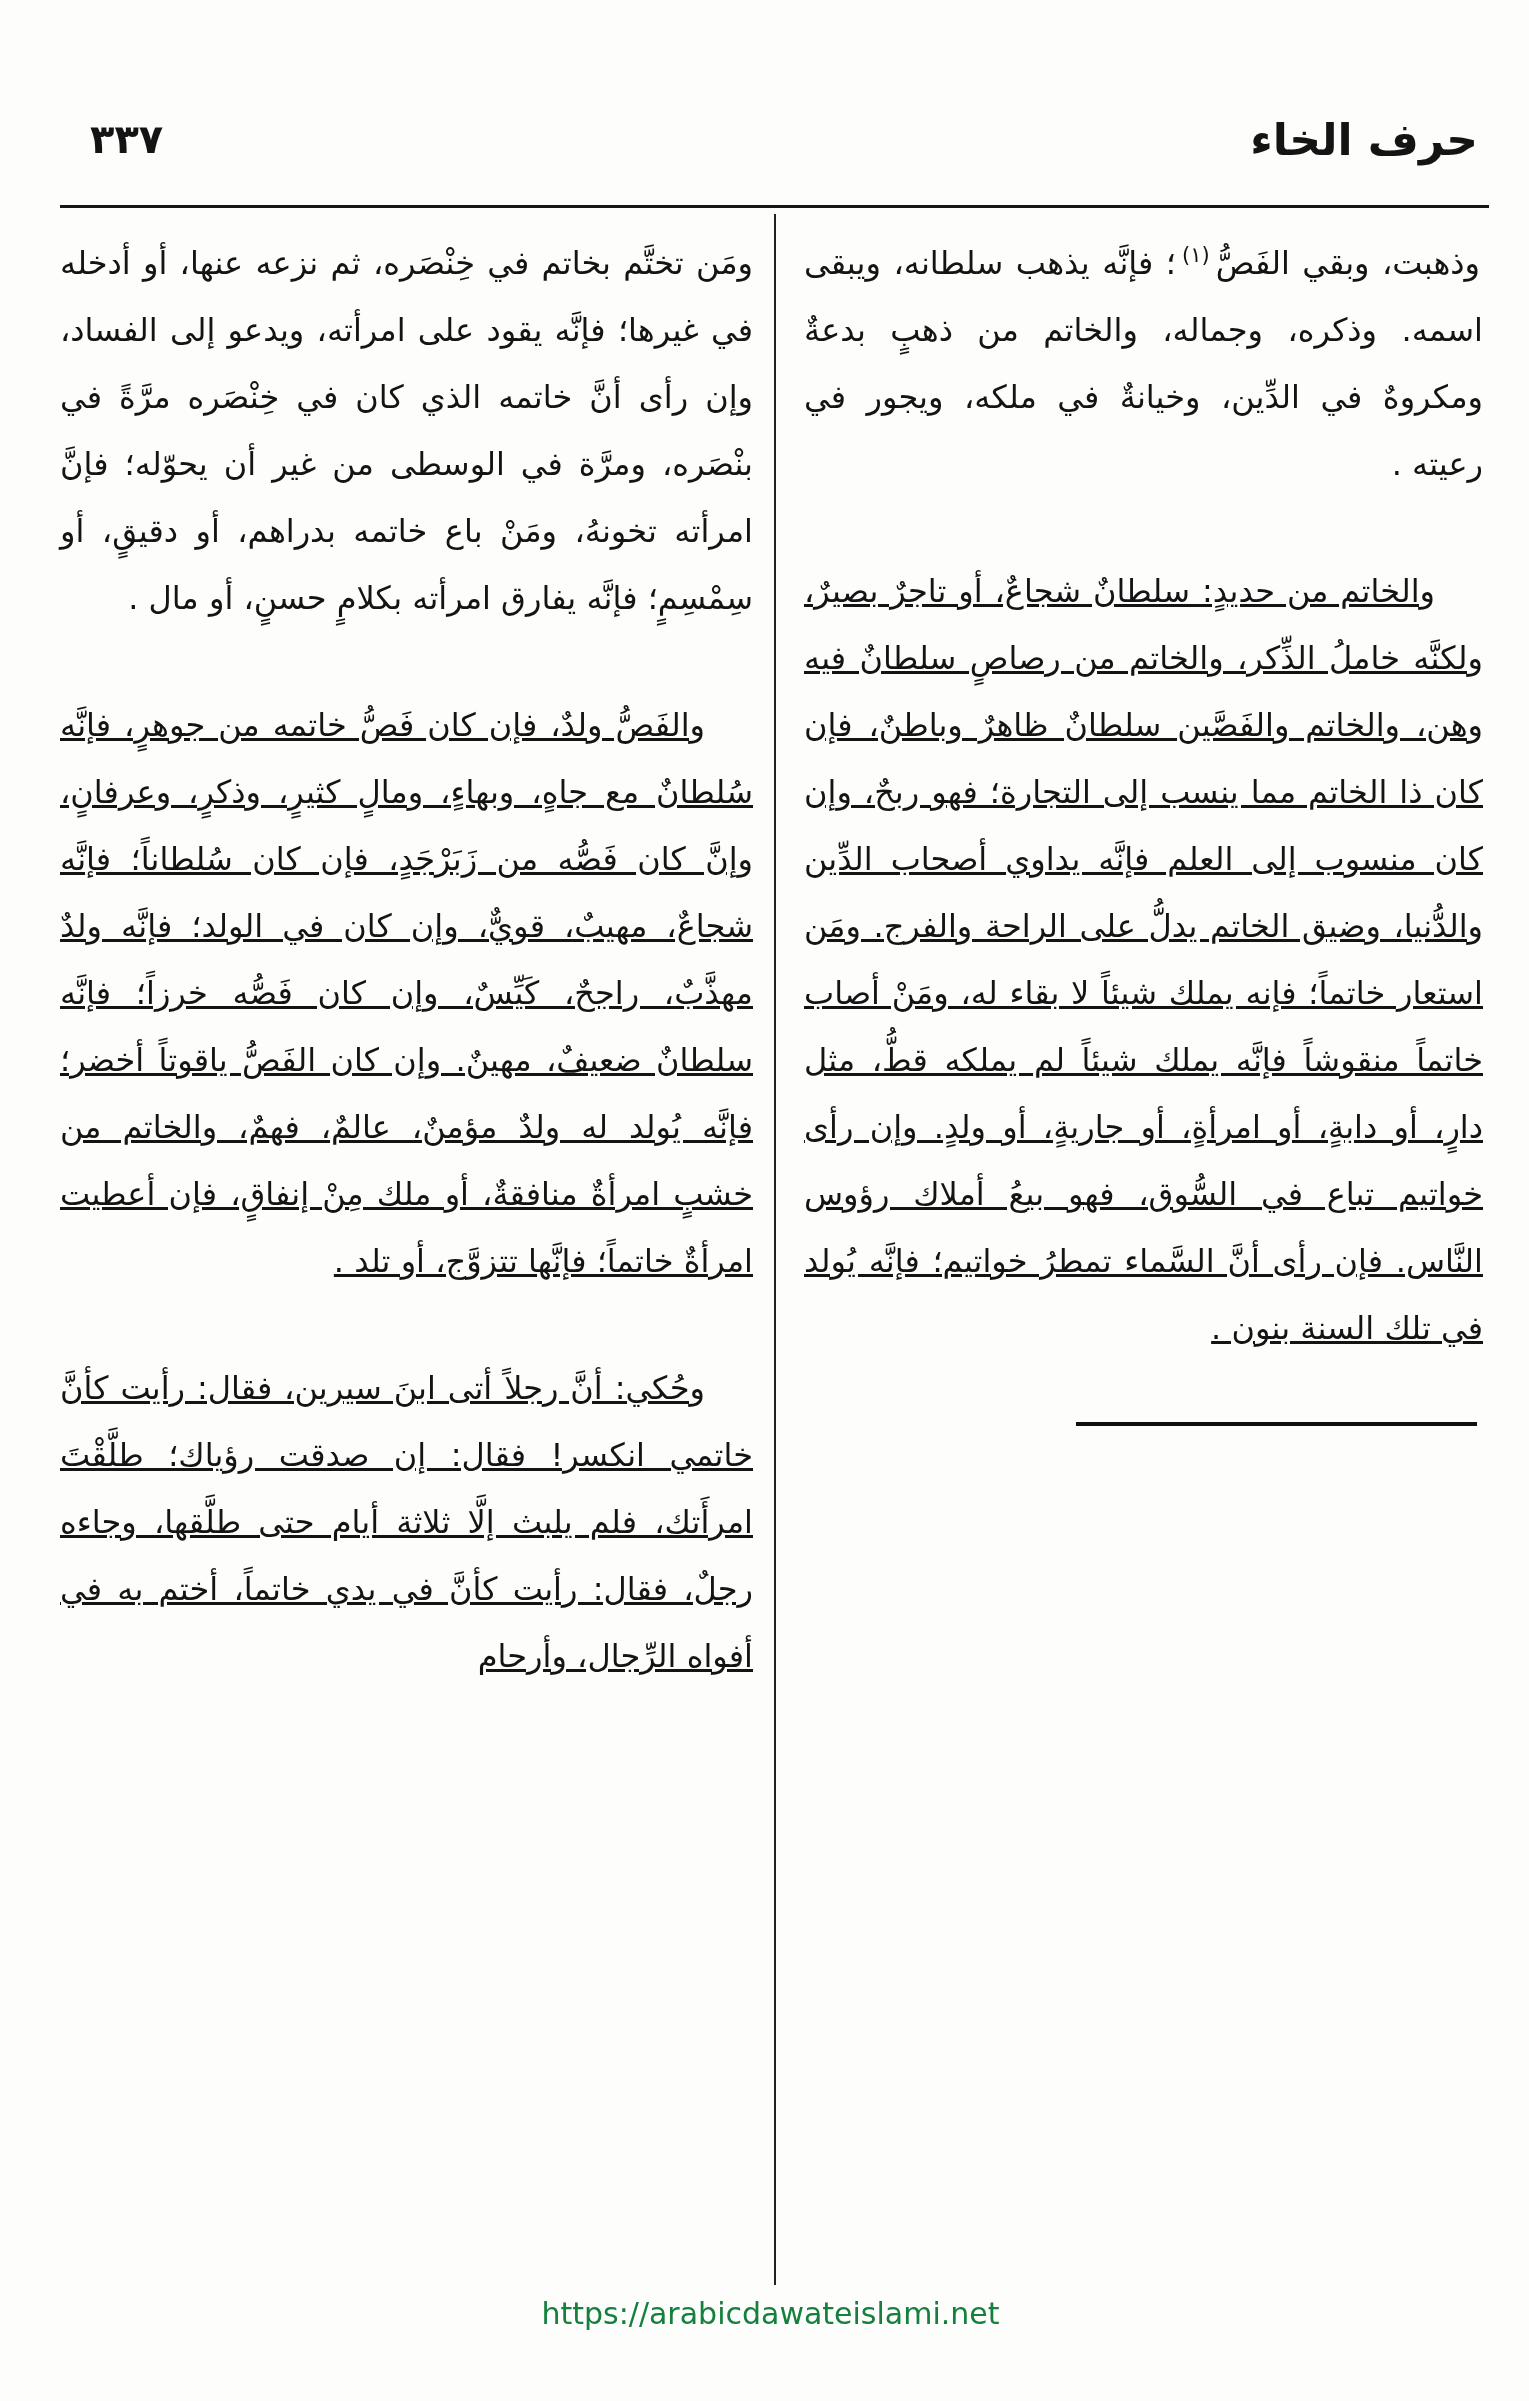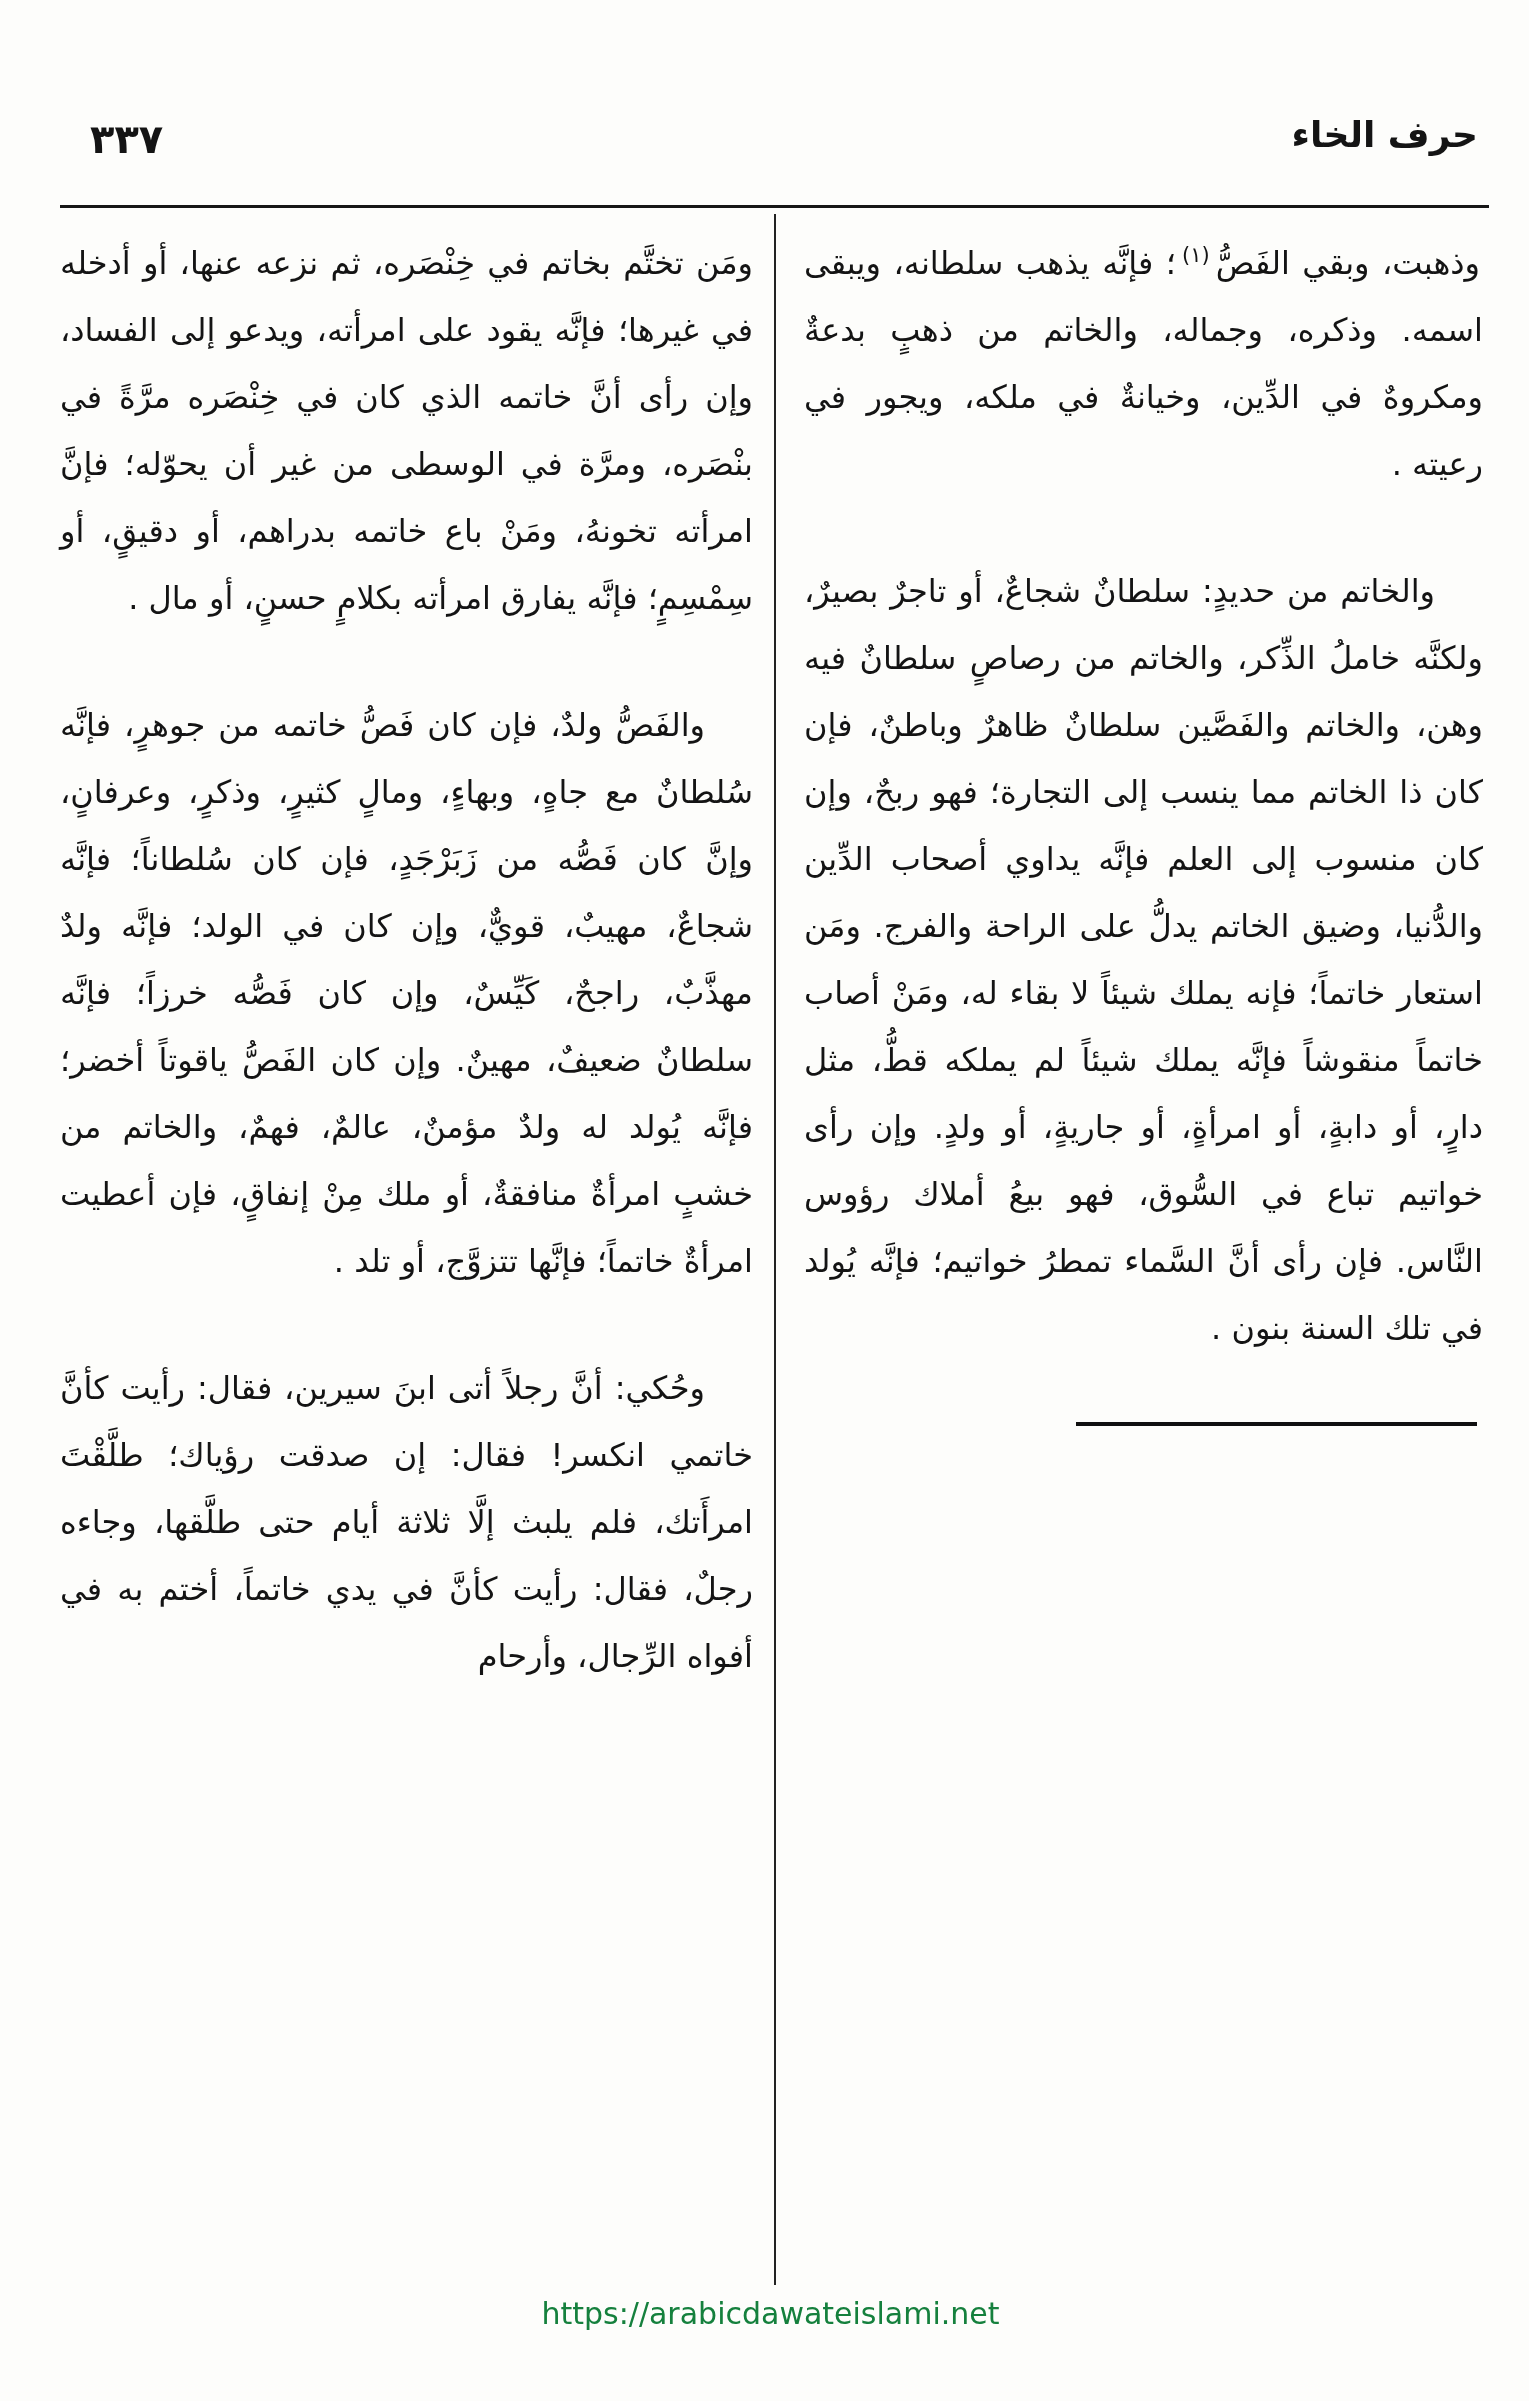--- a/index.html
+++ b/index.html
@@ -24,21 +24,21 @@
     left: 81px;
     font-size: 40px;
     font-weight: bold;
     direction: rtl;
   }
 
   .chapter-title {
     position: absolute;
     top: 105px;
     right: 54px;
-    font-size: 36px;
+    font-size: 44px;
     font-weight: bold;
     direction: rtl;
   }
 
   .header-rule {
     position: absolute;
     top: 196px;
     left: 51px;
     width: 1429px;
     height: 2.6px;
@@ -61,21 +61,21 @@
     direction: rtl;
     text-align: justify;
     font-size: 32px;
     line-height: 67px;
   }
 
   .col-right { right: 49px; width: 679px; }
   .col-left  { left: 51px;  width: 693px; }
 
   .col p { margin: 0 0 60px 0; }
-  .col p.indent { text-indent: 48px; }
+  .col p.indent { text-indent: 48px; text-decoration: underline; }
   .col p:last-child { margin-bottom: 0; }
 
   sup.fn-ref {
     font-size: 21px;
     line-height: 0;
     vertical-align: super;
   }
 
   
   .footnote-block { margin-top: 42px; }

